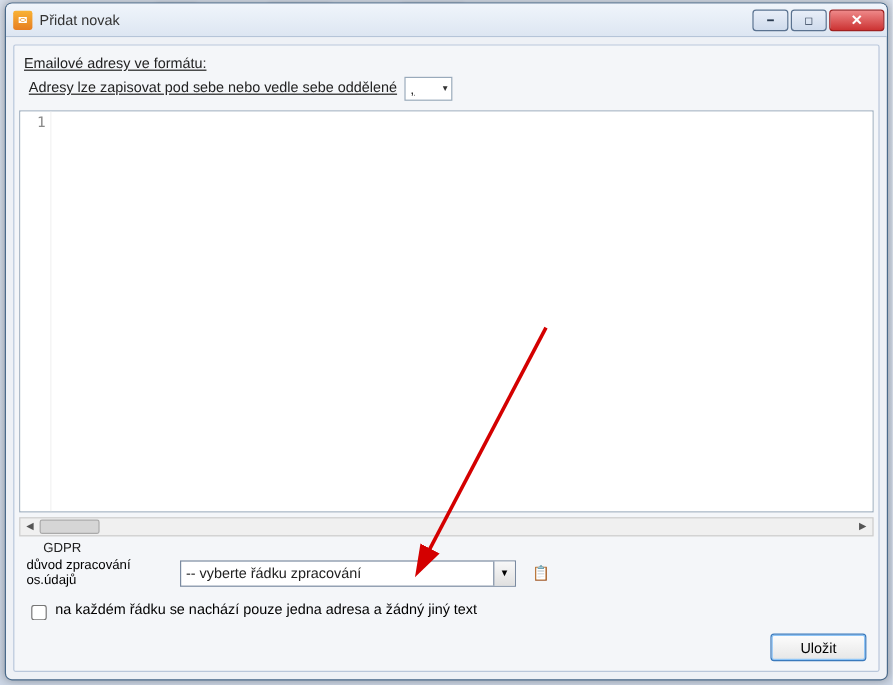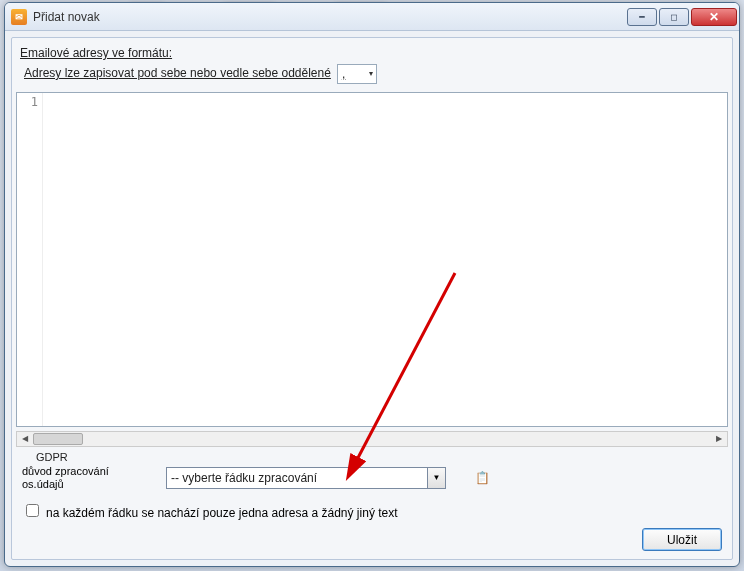--- a/index.html
+++ b/index.html
@@ -191,21 +191,21 @@
   .gdpr-legend {
     position: relative;
     top: 0;
     left: 14px;
     font-size: 11px;
     color: #222;
   }
   .gdpr-row {
     display: flex;
     align-items: center;
-    gap: 24px;
+    gap: 8px;
     margin-top: 2px;
   }
   .gdpr-label {
     width: 120px;
     font-size: 11px;
     line-height: 1.2;
   }
   .combo {
     flex: 0 0 280px;
     height: 22px;
@@ -237,21 +237,21 @@
     display: flex;
     align-items: center;
     justify-content: center;
     margin-left: 4px;
     font-size: 12px;
     color: #555;
     cursor: default;
   }
   .check-row {
     display: flex;
-    align-items: flex-end;
+    align-items: flex-start;
     gap: 4px;
     padding: 4px 6px;
   }
   .check-row input { width: 13px; height: 13px; }
   .button-row {
     display: flex;
     justify-content: flex-end;
     gap: 8px;
     padding: 4px 6px 2px 6px;
     align-items: center;

